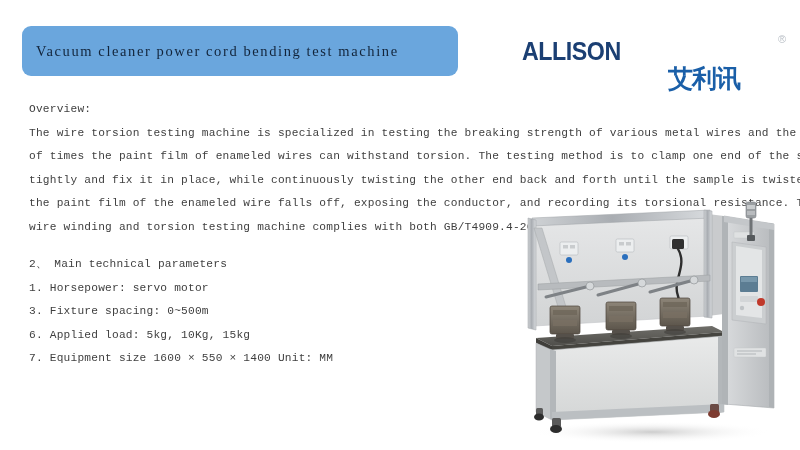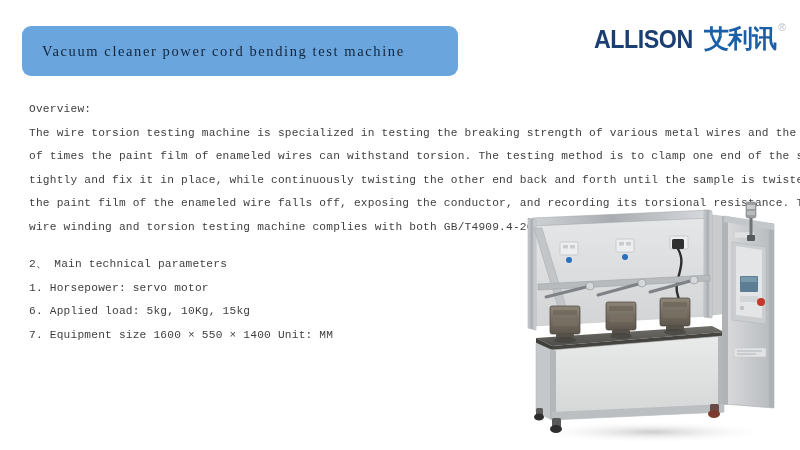--- a/index.html
+++ b/index.html
@@ -22,55 +22,57 @@
     left: 22px;
     top: 26px;
     width: 436px;
     height: 50px;
     background: #6aa6dd;
     border-radius: 9px;
     display: flex;
     align-items: center;
   }
   #header-title {
-    padding-left: 20px;
+    padding-left: 14px;
     font-size: 14.5px;
     letter-spacing: 1.6px;
     color: #12243a;
     white-space: nowrap;
     font-family: "Liberation Serif", "DejaVu Serif", serif;
   }
 
   
   #brand-logo {
     position: absolute;
     right: 14px;
-    top: 24px;
+    top: 36px;
     height: 40px;
     display: flex;
     align-items: flex-start;
+    gap: 36px;
   }
   #brand-wordmark {
     font-family: "Liberation Sans", "DejaVu Sans", sans-serif;
     font-weight: bold;
     font-size: 25px;
     letter-spacing: -0.5px;
     color: #1b3f73;
     line-height: 30px;
     transform: scaleX(0.93);
     transform-origin: left center;
   }
   #brand-cn {
     font-family: "DejaVu Sans", "Liberation Sans", sans-serif;
     font-weight: bold;
     font-size: 25px;
     color: #1a5fa8;
     line-height: 30px;
     margin-left: 4px;
     letter-spacing: -1px;
+    margin-top: 28px;
   }
   #brand-reg {
     font-family: "Liberation Sans", "DejaVu Sans", sans-serif;
     font-size: 11px;
     color: #b9bfc6;
     line-height: 11px;
     margin-left: 2px;
     margin-top: -2px;
   }
 
@@ -127,20 +129,21 @@
 
   <div class="para-line">The wire torsion testing machine is specialized in testing the breaking strength of various metal wires and the number</div>
   <div class="para-line">of times the paint film of enameled wires can withstand torsion. The testing method is to clamp one end of the sample</div>
   <div class="para-line">tightly and fix it in place, while continuously twisting the other end back and forth until the sample is twisted or</div>
   <div class="para-line">the paint film of the enameled wire falls off, exposing the conductor, and recording its torsional resistance. The</div>
   <div class="para-line">wire winding and torsion testing machine complies with both GB/T4909.4-2009 and GB/T4909.7-2009 standards.</div>
 
   <div class="spec-line" id="spec-heading">2、 Main technical parameters</div>
 
   <div class="spec-line">1. Horsepower: servo motor</div>
+  <div class="spec-line">3. Fixture spacing: 0~500m</div>
   <div class="spec-line">6. Applied load: 5kg, 10Kg, 15kg</div>
   <div class="spec-line">7. Equipment size 1600 × 550 × 1400 Unit: MM</div>
 
 </div>
 
 <div id="machine-photo">
 <svg width="280" height="248" viewBox="0 0 280 248" xmlns="http://www.w3.org/2000/svg">
   <defs>
     <linearGradient id="gFrame" x1="0" y1="0" x2="1" y2="0">
       <stop offset="0" stop-color="#cfd2d5"></stop>

